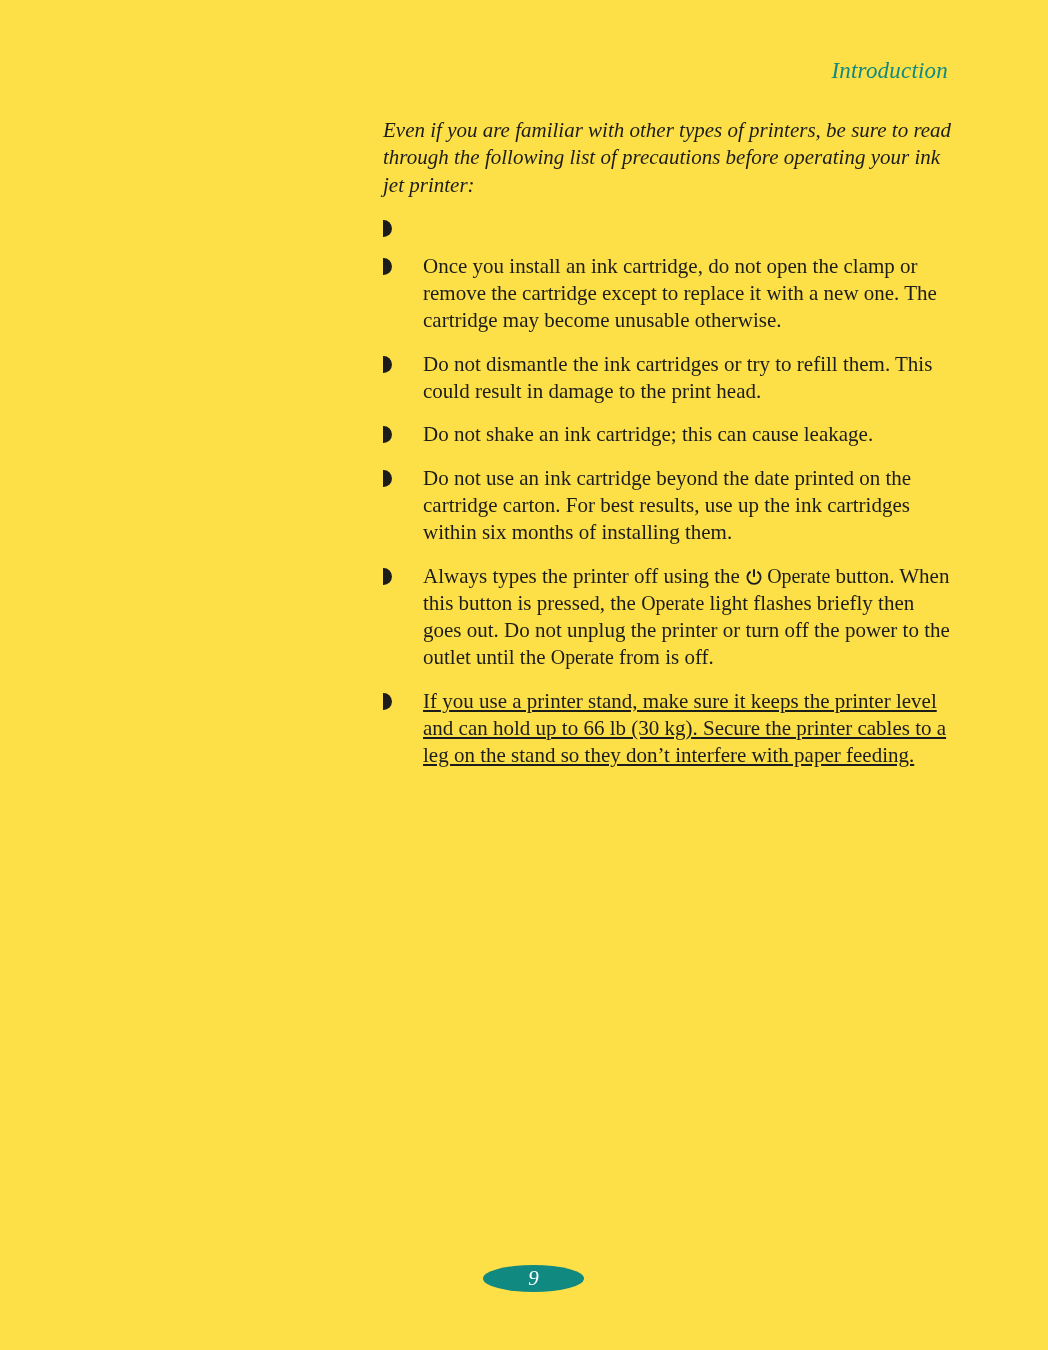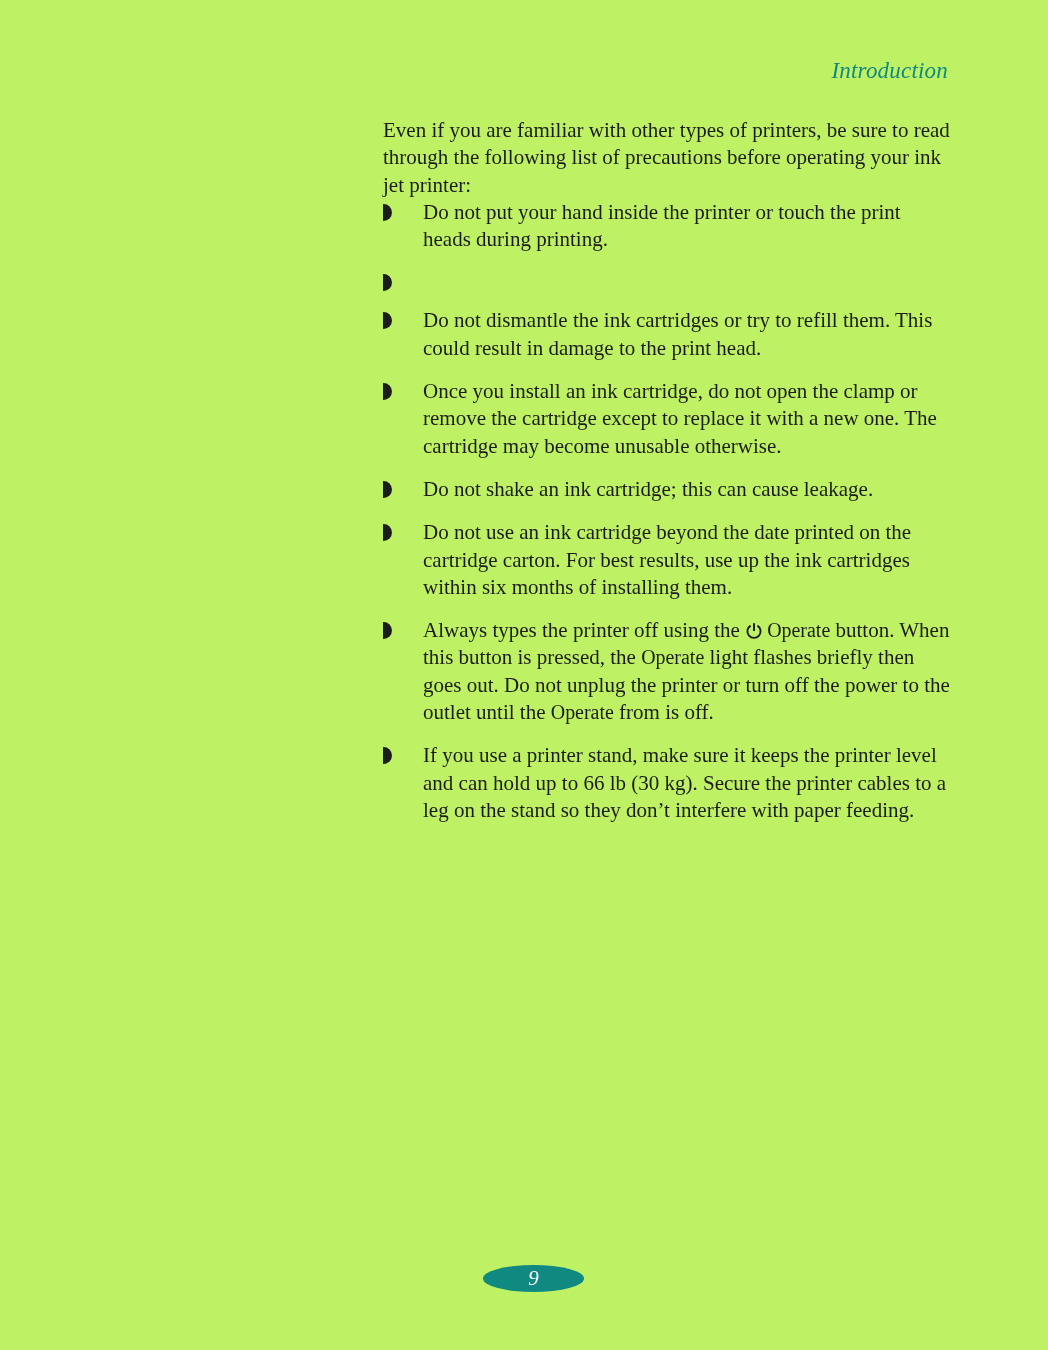--- a/index.html
+++ b/index.html
@@ -4,21 +4,21 @@
 <style>
   html, body {
     margin: 0;
     padding: 0;
     background: #ffffff;
   }
   .page {
     position: relative;
     width: 1048px;
     height: 1350px;
-    background: #bef264;
+    background: #fde047;
     font-family: "Liberation Serif", serif;
     color: #1c1c1c;
     overflow: hidden;
   }
   .section-title {
     position: absolute;
     top: 58px;
     right: 100px;
     font-size: 23px;
     font-style: italic;
@@ -27,28 +27,29 @@
   }
   .content {
     position: absolute;
     left: 383px;
     top: 117px;
     width: 570px;
     font-size: 21px;
     line-height: 27.3px;
   }
   .intro {
-    margin: 0 0 0 0;
+    margin: 0 0 16px 0;
+    font-style: italic;
   }
   .bullet-item {
     display: flex;
     align-items: flex-start;
     margin: 0 0 16px 0;
   }
-  .bullet-item:last-child { margin-bottom: 0; }
+  .bullet-item:last-child { margin-bottom: 0; text-decoration: underline; }
   .bullet {
     flex: 0 0 auto;
     width: 9px;
     height: 17px;
     margin-top: 5px;
     background: #1c1c1c;
     border-radius: 0 17px 17px 0;
   }
   .bullet-text {
     margin-left: 31px;
@@ -88,32 +89,28 @@
 <div class="page">
 
   <div class="section-title">Introduction</div>
 
   <div class="content">
     <p class="intro">Even if you are familiar with other types of printers, be sure to read through the following list of precautions before operating your ink jet printer:</p>
 
     <div>
         <div class="bullet-item">
           <span class="bullet"></span>
-          <div class="bullet-text"><span>Do not put your hand inside the printer or touch the print heads during printing.</span></div>
         </div>
         <div class="bullet-item">
           <span class="bullet"></span>
+          <div class="bullet-text"><span>Once you install an ink cartridge, do not open the clamp or remove the cartridge except to replace it with a new one. The cartridge may become unusable otherwise.</span></div>
         </div>
         <div class="bullet-item">
           <span class="bullet"></span>
           <div class="bullet-text"><span>Do not dismantle the ink cartridges or try to refill them. This could result in damage to the print head.</span></div>
-        </div>
-        <div class="bullet-item">
-          <span class="bullet"></span>
-          <div class="bullet-text"><span>Once you install an ink cartridge, do not open the clamp or remove the cartridge except to replace it with a new one. The cartridge may become unusable otherwise.</span></div>
         </div>
         <div class="bullet-item">
           <span class="bullet"></span>
           <div class="bullet-text"><span>Do not shake an ink cartridge; this can cause leakage.</span></div>
         </div>
         <div class="bullet-item">
           <span class="bullet"></span>
           <div class="bullet-text"><span>Do not use an ink cartridge beyond the date printed on the cartridge carton. For best results, use up the ink cartridges within six months of installing them.</span></div>
         </div>
         <div class="bullet-item">

